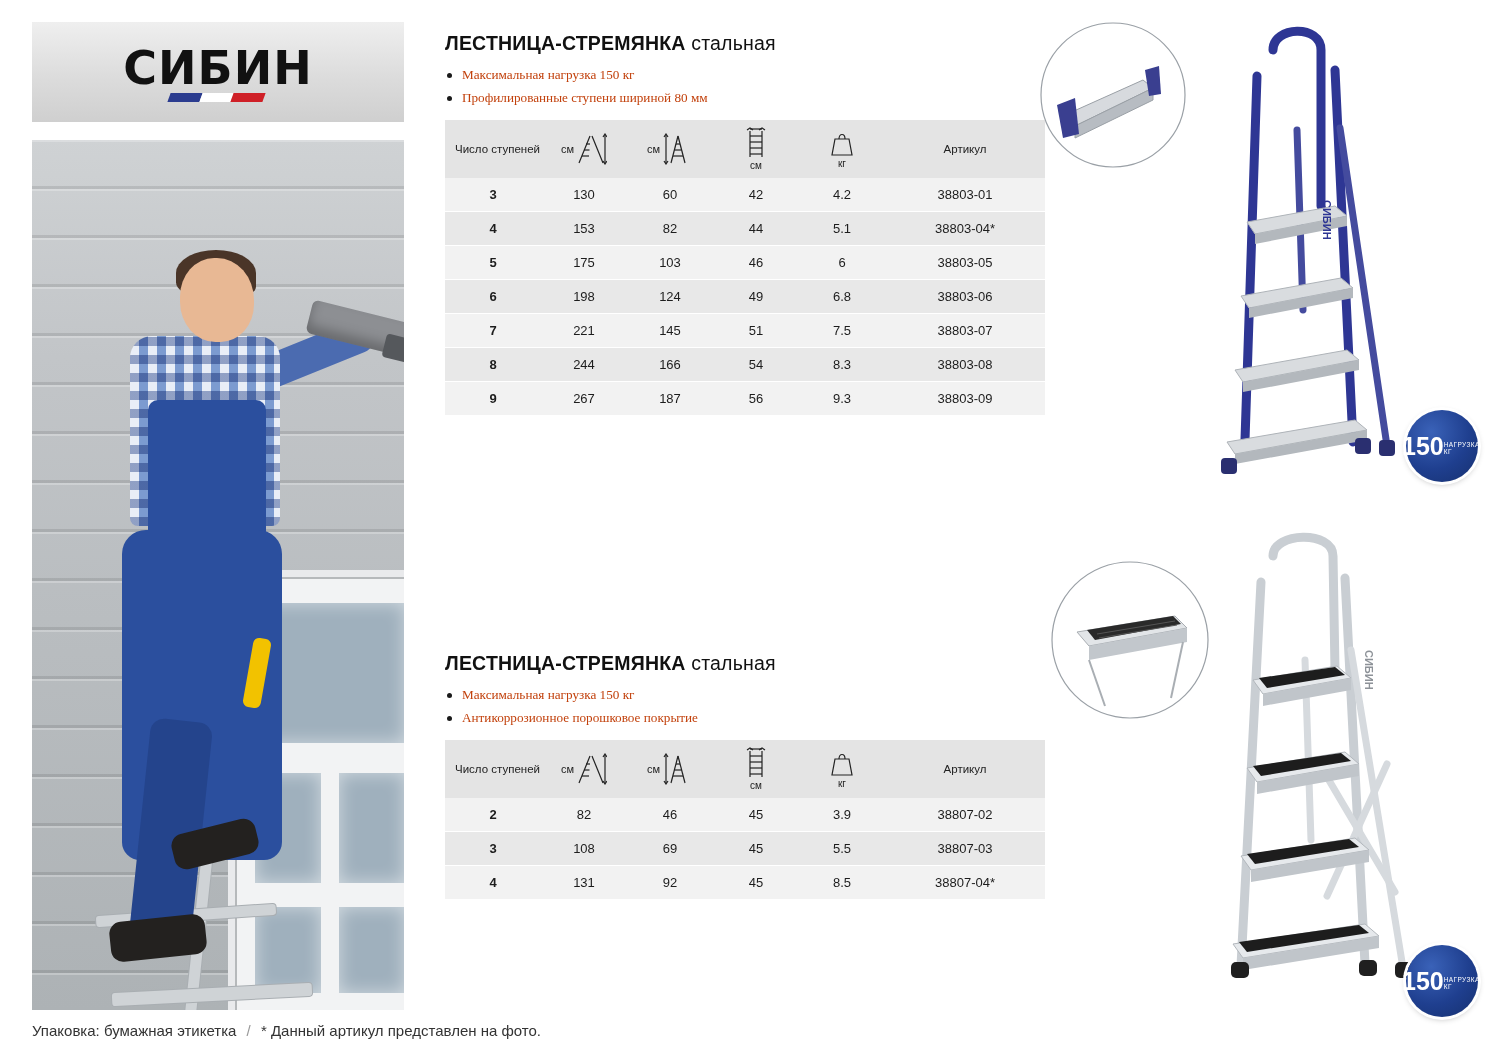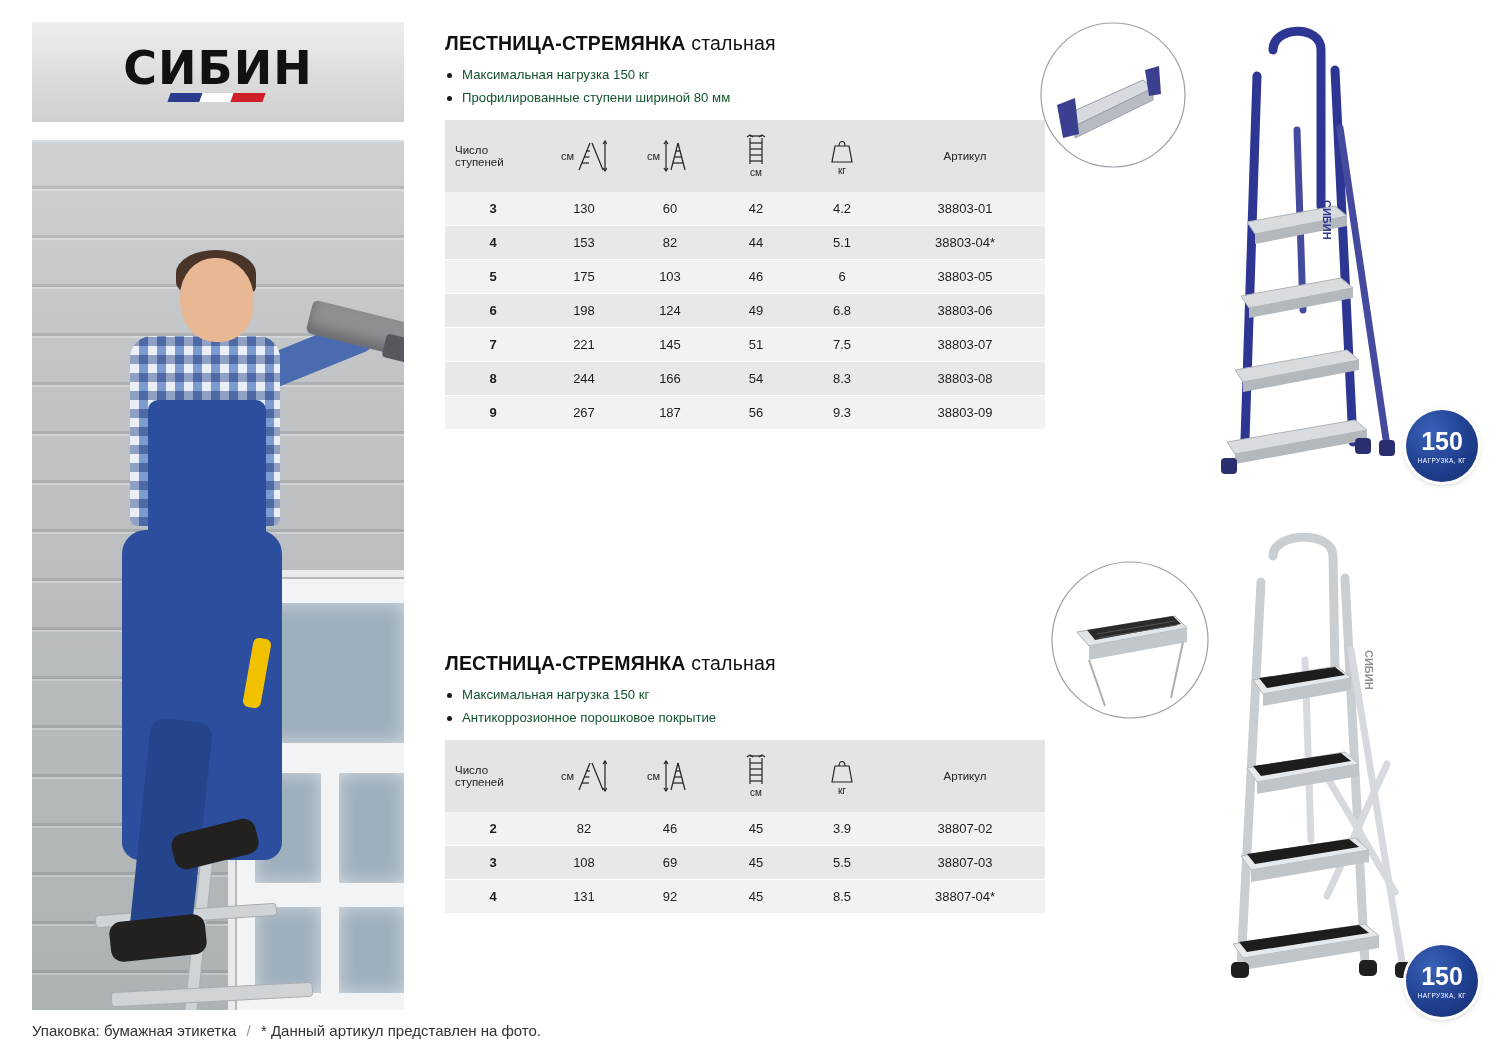--- a/index.html
+++ b/index.html
@@ -111,32 +111,32 @@
   .sec1{top:32px;}
   .sec2{top:652px;}
   .sec-title{
     font-size:19.5px;font-weight:bold;color:#111;margin:0 0 12px 0;
     letter-spacing:.2px;
   }
   .sec-title .thin{font-weight:normal;}
   ul.features{margin:0 0 14px 0;padding:0;list-style:none;}
   ul.features li{
     position:relative;padding-left:17px;margin-bottom:6px;
-    font-size:13.2px;color:#14532d;line-height:1.25;
+    font-size:13.2px;color:#c2410c;line-height:1.25;font-family:Liberation Serif, serif;
   }
   ul.features li:before{
     content:"";position:absolute;left:2px;top:6px;width:5px;height:5px;
     background:#1a1a1a;border-radius:50%;
   }
   table.spec{
     border-collapse:collapse;width:600px;font-size:13px;
   }
   table.spec thead th{
     background:#e4e4e4;font-weight:normal;font-size:11.5px;color:#222;
-    height:58px;vertical-align:middle;text-align:center;padding:7px;
+    height:58px;vertical-align:middle;text-align:center;padding:0;
   }
   table.spec thead th.first{text-align:left;padding-left:10px;font-size:11.5px;}
   table.spec tbody td{
     text-align:center;height:31px;font-size:13px;color:#1d1d1d;
     border-bottom:1px solid #ffffff;
   }
   table.spec tbody tr:nth-child(odd) td{background:#f2f2f2;}
   table.spec tbody tr:nth-child(even) td{background:#e8e8e8;}
   table.spec tbody td.c0{font-weight:bold;}
   table.spec col.c0{width:96px;}
@@ -150,21 +150,21 @@
   .hicon .glyph{display:inline-block;}
   .sub-cm{font-size:10px;color:#222;display:block;text-align:center;margin-top:1px;}
 
   
   .right-top{position:absolute;left:1035px;top:10px;width:455px;height:500px;}
   .right-bot{position:absolute;left:1035px;top:520px;width:455px;height:520px;}
 
   .badge{
     position:absolute;width:72px;height:72px;border-radius:50%;
     background:radial-gradient(circle at 35% 30%,#3a62b8 0%,#1f3f8f 55%,#16306e 100%);
-    color:#fff;display:flex;flex-direction:column;align-items:center;justify-content:center;
+    color:#fff;display:flex;flex-direction:row;align-items:center;justify-content:center;
     box-shadow:0 0 0 3px #fff, 0 2px 6px rgba(0,0,0,.3);
   }
   .badge .num{font-size:25px;font-weight:bold;line-height:1;}
   .badge .cap{font-size:6.5px;letter-spacing:.4px;margin-top:3px;}
   .badge.b1{left:371px;top:400px;}
   .badge.b2{left:371px;top:425px;}
 
   svg{display:block;}
 </style>
 </head>

